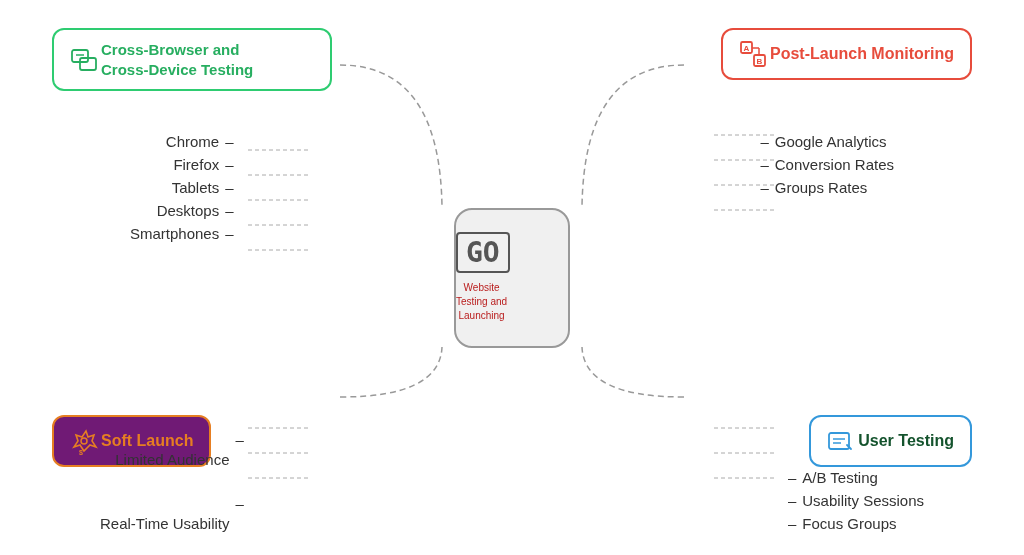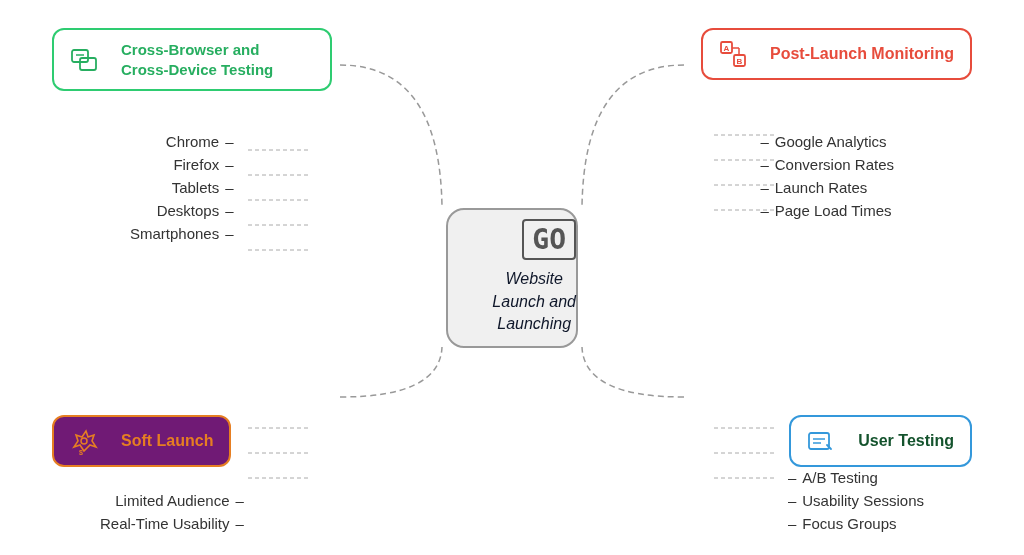--- a/index.html
+++ b/index.html
@@ -17,60 +17,59 @@
       height: 555px;
       position: relative;
     }
 
     
     .center-node {
       position: absolute;
       left: 50%;
       top: 50%;
       transform: translate(-50%, -50%);
-      width: 132px;
+      width: 116px;
       height: 140px;
       background: #f0f0f0;
       border-radius: 18px;
       border: 2px solid #999;
       display: flex;
       flex-direction: column;
-      align-items: flex-end;
+      align-items: flex-start;
       justify-content: center;
       text-align: center;
       z-index: 10;
     }
     .center-node .go-icon {
       font-size: 28px;
       font-weight: bold;
       color: #555;
       border: 2px solid #555;
       padding: 2px 8px;
       border-radius: 4px;
       margin-bottom: 8px;
       font-family: monospace;
     }
     .center-node .center-label {
-      font-size: 16px;
-      color: #0f172a;
+      font-size: 10px;
+      color: #b91c1c;
       line-height: 1.4;
       font-weight: 500;
-      font-style: italic;
     }
 
     
     .topic-box {
       position: absolute;
       border-radius: 12px;
       border-width: 2px;
       border-style: solid;
       padding: 10px 16px;
       display: flex;
       align-items: center;
-      gap: 23px;
+      gap: 3px;
       font-size: 16px;
       font-weight: 600;
       z-index: 10;
       white-space: nowrap;
     }
     .topic-box.green {
       border-color: #2ecc71;
       color: #27ae60;
       top: 28px;
       left: 52px;
@@ -145,20 +144,21 @@
       text-align: right;
     }
     .list-bottom-left .item {
       justify-content: flex-end;
     }
     .list-bottom-left .item::before {
       order: 1;
     }
     .list-bottom-left .item-text {
       order: 0;
+      margin-top: 41px;
     }
 
     
     .list-bottom-right {
       right: 100px;
       bottom: 20px;
       text-align: left;
     }
 
     
@@ -213,21 +213,21 @@
 
     <line x1="714" y1="428" x2="776" y2="428" stroke="#aaa" stroke-width="1" stroke-dasharray="4,3"></line>
     <line x1="714" y1="453" x2="776" y2="453" stroke="#aaa" stroke-width="1" stroke-dasharray="4,3"></line>
     <line x1="714" y1="478" x2="776" y2="478" stroke="#aaa" stroke-width="1" stroke-dasharray="4,3"></line>
   </svg>
 
   <div class="center-node">
     <div class="go-icon">GO</div>
     <div class="center-label">
       <span>Website</span><br>
-      <span>Launch and</span><br>
+      <span>Testing and</span><br>
       <span>Launching</span>
     </div>
   </div>
 
   <div class="topic-box green" style="width:280px;">
     <svg class="icon-svg" viewBox="0 0 28 28" fill="none" xmlns="http://www.w3.org/2000/svg">
       <rect x="2" y="4" width="16" height="12" rx="2" stroke="#27ae60" stroke-width="1.8"></rect>
       <rect x="10" y="12" width="16" height="12" rx="2" stroke="#27ae60" stroke-width="1.8"></rect>
       <line x1="6" y1="9" x2="14" y2="9" stroke="#27ae60" stroke-width="1.5"></line>
     </svg>
@@ -284,24 +284,21 @@
   </div>
 
   <div class="items-list list-top-right">
     <div class="item">
         <span>Google Analytics</span>
       </div>
     <div class="item">
         <span>Conversion Rates</span>
       </div>
     <div class="item">
-        <span>Launch Rates</span>
-      </div>
-    <div class="item">
-        <span>Page Load Times</span>
+        <span>Groups Rates</span>
       </div>
   </div>
 
   <div class="items-list list-bottom-left">
     <div class="item">
         <span class="item-text">Limited Audience</span>
       </div>
     <div class="item">
         <span class="item-text">Real-Time Usability</span>
       </div>

